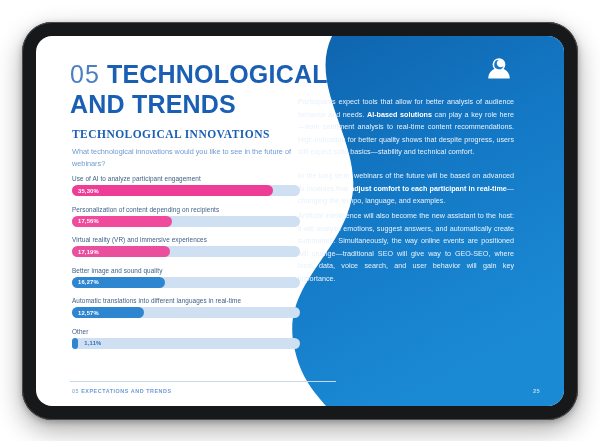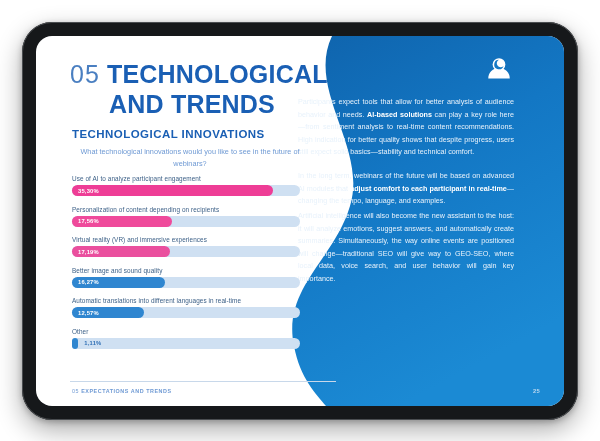--- a/index.html
+++ b/index.html
@@ -39,30 +39,31 @@
   .title-wrap{
     position:absolute;left:34px;top:24px;width:250px;
   }
   .title-line{
     font-size:25px;font-weight:700;letter-spacing:.2px;
     color:#1a5fb4;line-height:1.18;white-space:nowrap;
   }
   .title-line .num{
     font-weight:400;color:#4a7fc1;letter-spacing:1px;
   }
-  .title-line.second{text-align:center;padding-right:6px;}
+  .title-line.second{text-align:left;padding-right:6px;}
 
   .subtitle{
     position:absolute;left:36px;top:92px;
     font-size:11.5px;font-weight:700;letter-spacing:.45px;
     color:#1a5fb4;
+    font-family:Liberation Serif, serif;
   }
   .question{
     position:absolute;left:36px;top:110px;width:236px;
-    font-size:7.3px;line-height:1.62;color:#6f9ad4;text-align:center;
+    font-size:7.3px;line-height:1.62;color:#6f9ad4;
   }
 
   
   .bars{position:absolute;left:36px;top:139px;width:228px;}
   .bar-block{margin-bottom:9.5px;}
   .bar-label{
     font-size:6.4px;color:#3b5f86;margin-bottom:3px;
     letter-spacing:.08px;white-space:nowrap;
   }
   .track{

